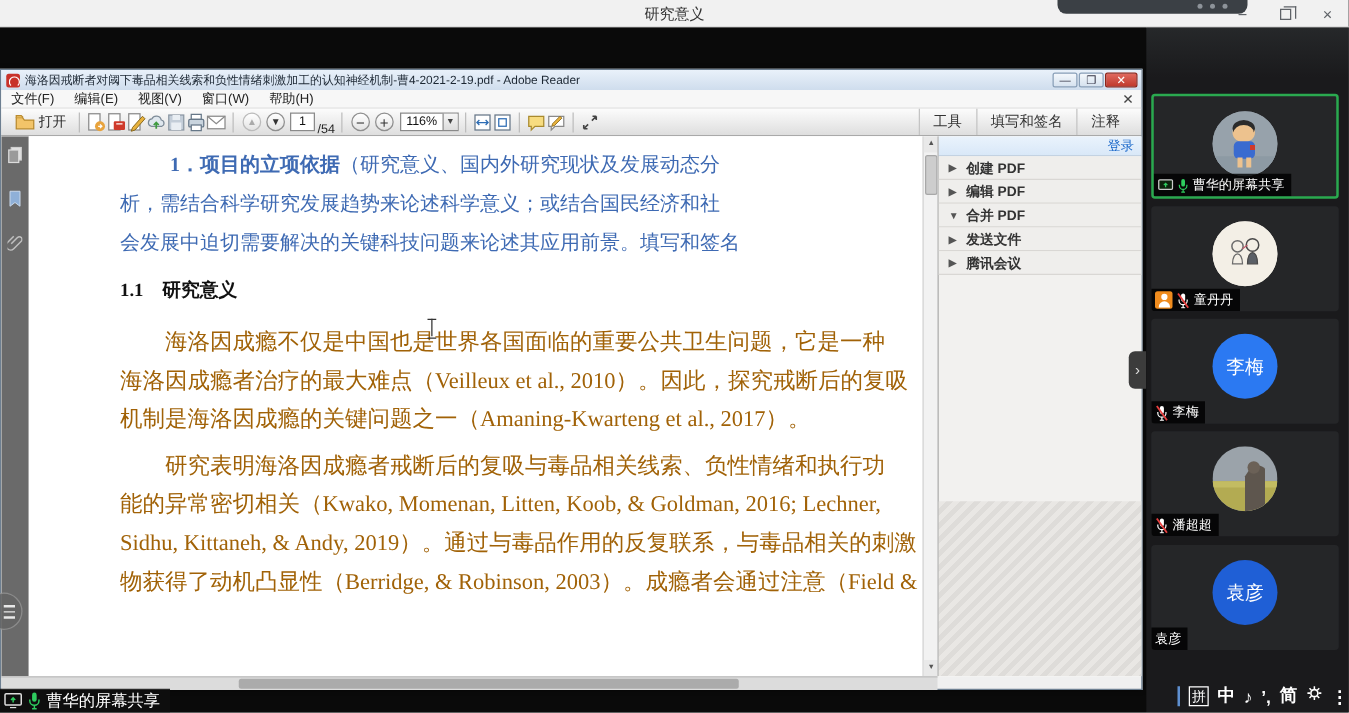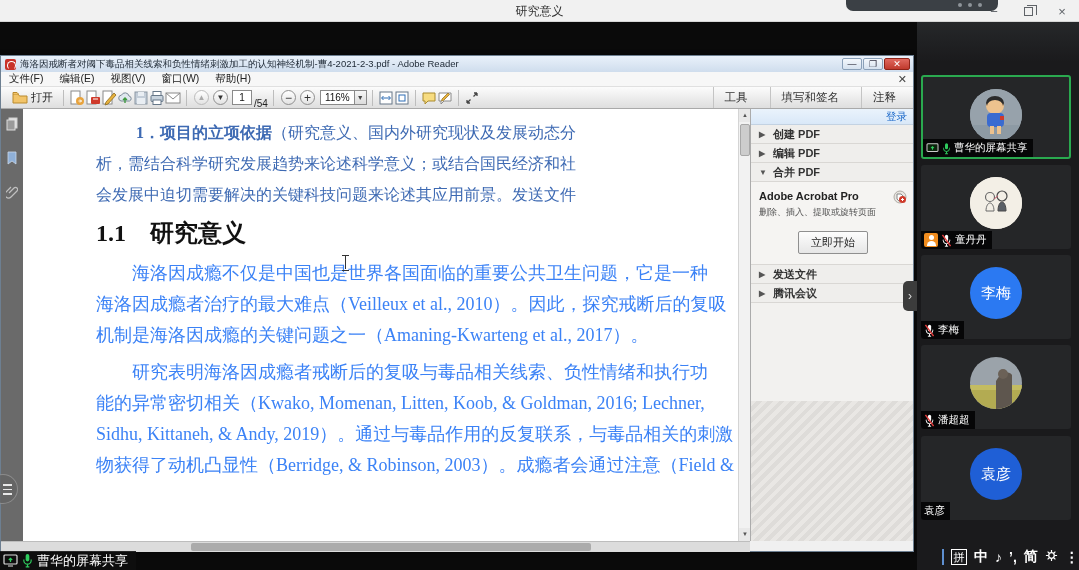--- a/index.html
+++ b/index.html
@@ -39,34 +39,34 @@
   .tbtn { display:flex; align-items:center; gap:3px; font-size:11px; color:#222; padding:1px 4px; border:1px solid transparent; border-radius:2px; flex:none; }
   .ti { width:16px; height:16px; display:inline-flex; align-items:center; justify-content:center; flex:none; }
   .circle-btn { width:15px; height:15px; border-radius:50%; border:1px solid #8f8f8f; background:linear-gradient(#fff,#e3e3e3); display:flex; align-items:center; justify-content:center; font-size:8px; color:#333; flex:none; margin:0 2px; }
   .circle-btn.dim { color:#aaa; border-color:#bbb; }
   .circle-btn.mathbtn { font-size:12px; line-height:1; }
   #page-box { width:20px; height:15px; background:#fff; border:1px solid #8a8a8a; font-size:10px; text-align:center; line-height:13px; color:#111; margin:0 2px; flex:none; }
   #page-total { font-size:10px; color:#222; flex:none;margin-top:11px; }
   #zoom-box { height:15px; background:#fff; border:1px solid #8a8a8a; display:flex; align-items:center; margin-left:3px; flex:none; }
   #zoom-box .zval { font-size:10px; padding:0 4px; color:#111; }
   #zoom-box .zarrow { width:12px; height:100%; border-left:1px solid #8a8a8a; background:linear-gradient(#f6f6f6,#dcdcdc); font-size:7px; color:#444; display:flex; align-items:center; justify-content:center; }
-  #mode-tabs { margin-left:auto; display:flex; align-items:center; height:100%;gap:11px; }
+  #mode-tabs { margin-left:auto; display:flex; align-items:center; height:100%; }
   #mode-tabs .mode-tab { font-size:11.5px; color:#333; padding:0 11px; height:100%; display:flex; align-items:center; border-left:1px solid #c4c4c4; }
 
   #aw-body { position:absolute; left:0; top:53px; width:100%; height:432px; background:#fff; overflow:hidden; }
   #aw-sidebar { position:absolute; left:0; top:0; width:22px; height:100%; background:#6a6a6a; display:flex; flex-direction:column; align-items:center; padding-top:8px; gap:16px; }
 
   #doc-area { position:absolute; left:22px; top:0; width:715px; height:100%; background:#fff; overflow:hidden; }
   #doc-text { position:absolute; left:0; top:0; width:100%; padding:8px 36px 0 73px; font-family:"Liberation Serif",serif; }
   .doc-line { line-height:31px; white-space:nowrap; }
   #intro { color:#3e6ab3; font-size:16px;font-family:Liberation Serif, serif; }
   #intro .lead { font-weight:bold; }
   #intro .first { text-indent:40px; }
-  #doc-heading { margin-top:10px; font-size:24px; font-weight:bold; color:#111; line-height:26px; }
-  .para { color:#3b82f6; font-size:18px; }
+  #doc-heading { margin-top:10px; font-size:15px; font-weight:bold; color:#111; line-height:26px; }
+  .para { color:#a16207; font-size:18px; }
   #para1 { margin-top:12px; }
   #para2 { margin-top:6px; }
   .para .first { text-indent:36px; }
   #text-cursor { position:absolute; left:318px; top:146px; width:9px; height:14px; }
   #text-cursor::before { content:""; position:absolute; left:4px; top:0; width:1px; height:14px; background:#333; }
   #text-cursor::after { content:""; position:absolute; left:1px; top:0; width:7px; height:14px; border-top:1px solid #333; border-bottom:1px solid #333; }
 
   
   #v-scroll { position:absolute; left:737px; top:0; width:12px; height:100%; background:#f2f2f2; border-left:1px solid #d4d4d4; }
   .scroll-arrow { position:absolute; left:0; width:12px; height:13px; font-size:6px; color:#555; text-align:center; line-height:13px; background:#e9e9e9; }
@@ -135,21 +135,21 @@
     <span class="wbtn">×</span>
   </div>
 </div>
 
 <div id="share-area">
 
   <div id="adobe">
 
     <div id="aw-titlebar">
       <span class="pdf-app-icon"></span>
-      <span id="aw-title">海洛因戒断者对阈下毒品相关线索和负性情绪刺激加工的认知神经机制-曹4-2021-2-3.pdf - Adobe Reader</span>
+      <span id="aw-title">海洛因戒断者对阈下毒品相关线索和负性情绪刺激加工的认知神经机制-曹4-2021-2-19.pdf - Adobe Reader</span>
       <span id="aw-controls">
         <span class="awbtn">—</span>
         <span class="awbtn">❐</span>
         <span class="awbtn close">✕</span>
       </span>
     </div>
 
     <div id="aw-menubar">
       <span class="menu-item">文件(F)</span>
       <span class="menu-item">编辑(E)</span>
@@ -286,21 +286,21 @@
               <path d="M3 8l5-5a2 2 0 0 1 3 3l-6 6a3.4 3.4 0 0 1-5-5l5-5" fill="none" stroke="#c0c0c0" stroke-width="1.2"></path>
             </svg>
         </span>
       </div>
 
       <div id="doc-area">
         <div id="doc-text">
           <div id="intro">
             <div class="doc-line first"><span class="lead">1．项目的立项依据</span><span>（研究意义、国内外研究现状及发展动态分</span></div>
             <div class="doc-line">析，需结合科学研究发展趋势来论述科学意义；或结合国民经济和社</div>
-            <div class="doc-line">会发展中迫切需要解决的关键科技问题来论述其应用前景。发送文件</div>
+            <div class="doc-line">会发展中迫切需要解决的关键科技问题来论述其应用前景。填写和签名</div>
           </div>
           <div id="doc-heading">1.1　研究意义</div>
           <div id="para1" class="para">
             <div class="doc-line first">海洛因成瘾不仅是中国也是世界各国面临的重要公共卫生问题，它是一种</div>
             <div class="doc-line">海洛因成瘾者治疗的最大难点（Veilleux et al., 2010）。因此，探究戒断后的复吸</div>
             <div class="doc-line">机制是海洛因成瘾的关键问题之一（Amaning-Kwarteng et al., 2017）。</div>
           </div>
           <div id="para2" class="para">
             <div class="doc-line first">研究表明海洛因成瘾者戒断后的复吸与毒品相关线索、负性情绪和执行功</div>
             <div class="doc-line">能的异常密切相关（Kwako, Momenan, Litten, Koob, &amp; Goldman, 2016; Lechner,</div>
@@ -326,33 +326,20 @@
           <span class="tri">▶</span>
           <span>创建 PDF</span>
         </div>
         <div class="panel-row">
           <span class="tri">▶</span>
           <span>编辑 PDF</span>
         </div>
         <div class="panel-row">
           <span class="tri">▼</span>
           <span>合并 PDF</span>
-        </div>
-        <div id="merge-content">
-          <div id="acrobat-title">Adobe Acrobat Pro</div>
-          <span id="acrobat-icon">
-            <svg width="14" height="14" viewBox="0 0 14 14">
-                <circle cx="7" cy="7" r="6" fill="#e8e6e2" stroke="#b0aca6"></circle>
-                <path d="M4 9V4h4l2 2v5H6z" fill="#fff" stroke="#888"></path>
-                <circle cx="9.5" cy="9.5" r="3.5" fill="#cf3a2b"></circle>
-                <path d="M8 9.5h3M9.5 8v3" stroke="#fff"></path>
-              </svg>
-          </span>
-          <div id="acrobat-desc">删除、插入、提取或旋转页面</div>
-          <button id="start-btn">立即开始</button>
         </div>
         <div class="panel-row">
           <span class="tri">▶</span>
           <span>发送文件</span>
         </div>
         <div class="panel-row">
           <span class="tri">▶</span>
           <span>腾讯会议</span>
         </div>
         <div id="panel-hatch"></div>

